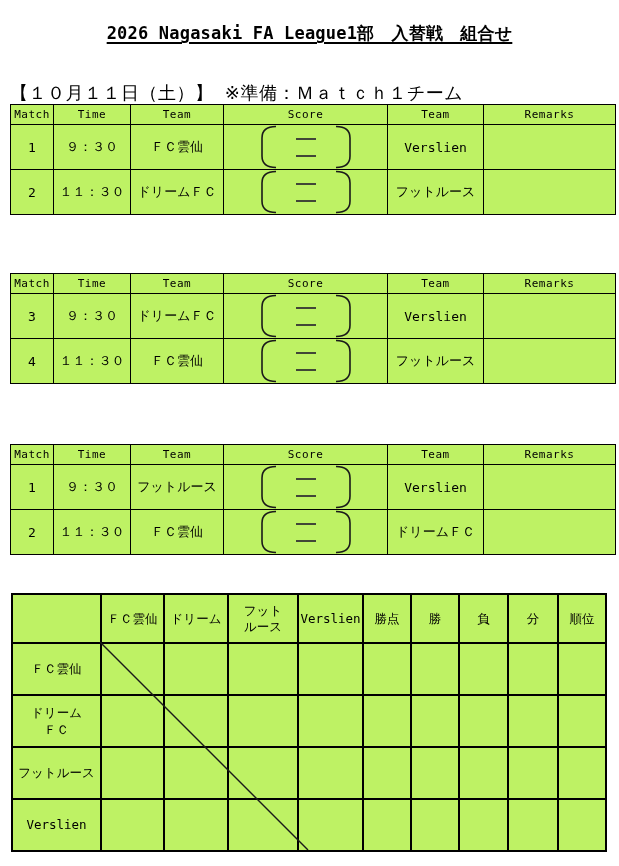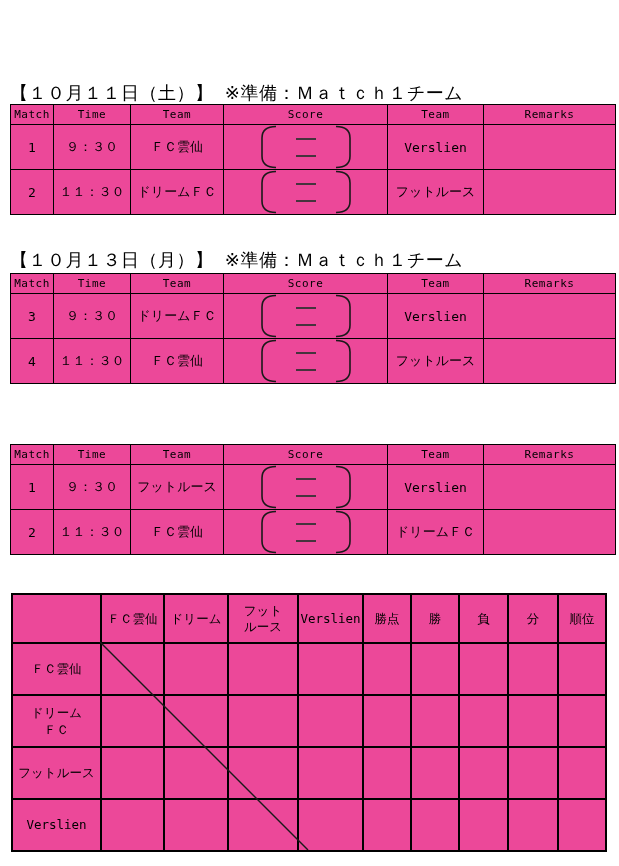--- a/index.html
+++ b/index.html
@@ -10,21 +10,21 @@
   }
   .title{
     position:absolute;top:22px;left:0;width:100%;text-align:center;
     font-size:17px;font-weight:bold;
     text-decoration:underline;text-decoration-thickness:2px;text-underline-offset:3px;
     letter-spacing:0.2px;white-space:nowrap;
   }
   .slabel{position:absolute;left:10px;font-size:18px;white-space:nowrap;letter-spacing:0.5px;}
   .lbl-1{top:81px;} .lbl-2{top:248px;} .lbl-3{top:419px;}
 
-  table{border-collapse:collapse;table-layout:fixed;position:absolute;background:#ec4899;}
+  table{border-collapse:collapse;table-layout:fixed;position:absolute;background:#bef264;}
   .mt{left:10px;width:606px;}
   .mt-1{top:104px;} .mt-2{top:273px;} .mt-3{top:444px;}
   .mt th,.mt td{
     border:1px solid #000;text-align:center;vertical-align:middle;
     padding:0;font-weight:normal;overflow:hidden;
   }
   .mt tr.hdr{height:20px;}
   .mt tr.hdr th{font-size:11px;letter-spacing:0.5px;}
   .mt tr.r{height:45px;}
   .mt tr.r td{font-size:13px;}
@@ -41,20 +41,21 @@
   .st tr.sr{height:52px;}
   .st tbody th{font-size:12.5px;line-height:1.4;}
 
   .diag{position:absolute;left:11px;top:593px;pointer-events:none;}
 </style>
 </head>
 <body>
 
 <div class="page">
 
+  <div class="title">2026 Nagasaki FA League1部　入替戦　組合せ</div>
 
   <div class="slabel lbl-1">【１０月１１日（土）】 ※準備：Ｍａｔｃｈ１チーム</div>
   <table class="mt mt-1">
     <colgroup>
         <col style="width:43px">
         <col style="width:77px">
         <col style="width:93px">
         <col style="width:164px">
         <col style="width:96px">
         <col style="width:132px">
@@ -98,21 +99,20 @@
             <line x1="36" y1="31" x2="56" y2="31" stroke="#333" stroke-width="1.8"></line>
           </svg>
         </div>
           </td>
         <td>フットルース</td>
         <td></td>
       </tr>
     </tbody>
   </table>
 
-  <div class="slabel lbl-2">【１０月１３日（月）】 ※準備：Ｍａｔｃｈ１チーム</div>
   <table class="mt mt-2">
     <colgroup>
         <col style="width:43px">
         <col style="width:77px">
         <col style="width:93px">
         <col style="width:164px">
         <col style="width:96px">
         <col style="width:132px">
       </colgroup>
     <tbody>

